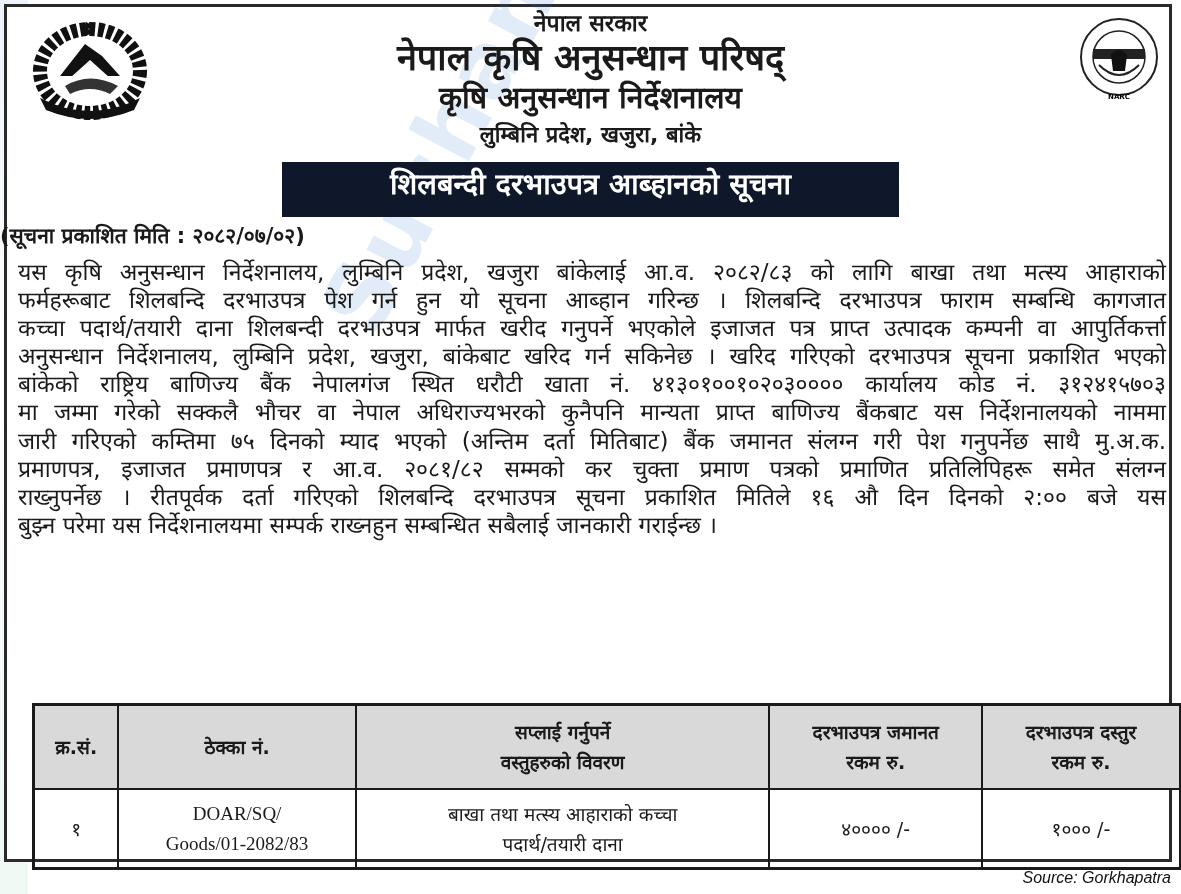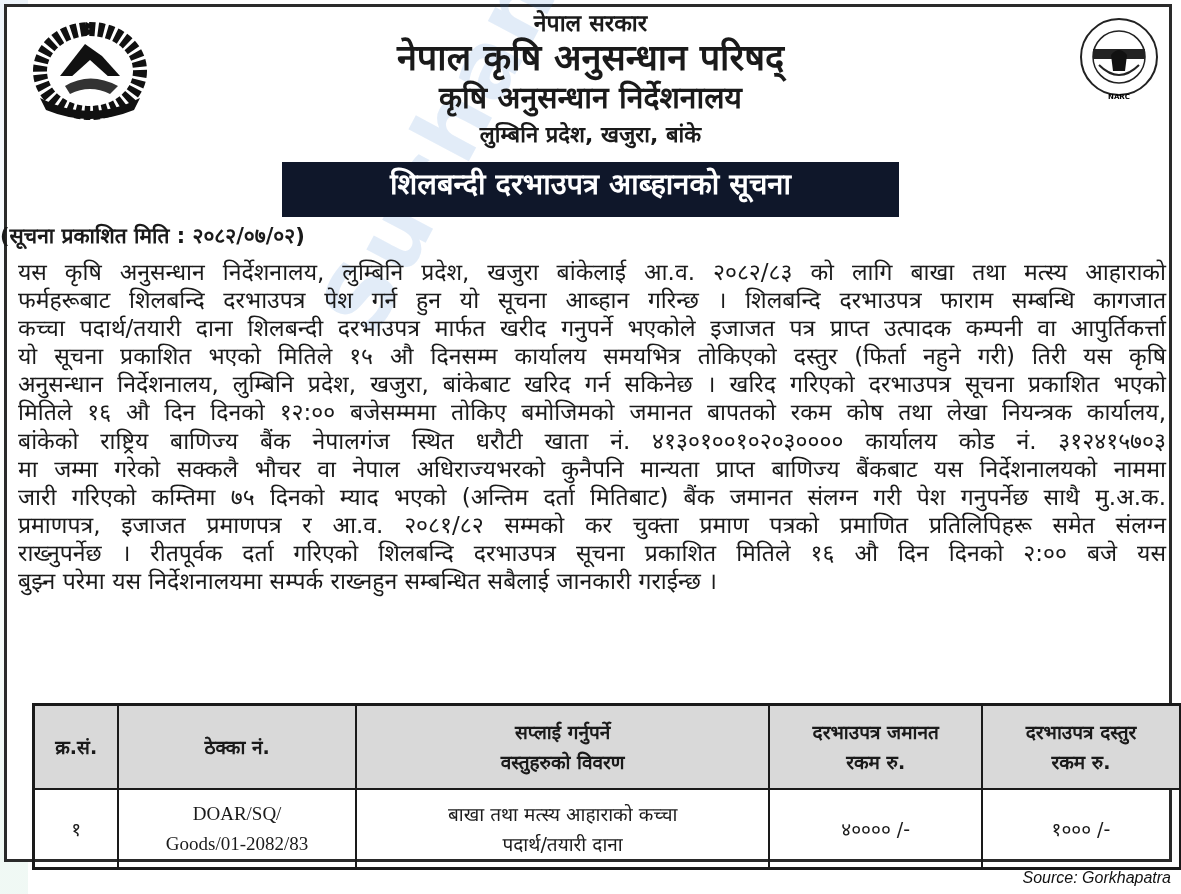--- a/index.html
+++ b/index.html
@@ -79,23 +79,21 @@
 </div>
 
 <div class="banner">शिलबन्दी दरभाउपत्र आब्हानको सूचना</div>
 
 <div class="pubdate">(सूचना प्रकाशित मिति : २०८२/०७/०२)</div>
 
 <div class="body-text">
   <span class="line">यस कृषि अनुसन्धान निर्देशनालय, लुम्बिनि प्रदेश, खजुरा बांकेलाई आ.व. २०८२/८३ को लागि बाखा तथा मत्स्य आहाराको</span>
   <span class="line">फर्महरूबाट शिलबन्दि दरभाउपत्र पेश गर्न हुन यो सूचना आब्हान गरिन्छ । शिलबन्दि दरभाउपत्र फाराम सम्बन्धि कागजात</span>
   <span class="line">कच्चा पदार्थ/तयारी दाना शिलबन्दी दरभाउपत्र मार्फत खरीद गनुपर्ने भएकोले इजाजत पत्र प्राप्त उत्पादक कम्पनी वा आपुर्तिकर्त्ता</span>
-  <span class="line">यो सूचना प्रकाशित भएको मितिले १५ औ दिनसम्म कार्यालय समयभित्र तोकिएको दस्तुर (फिर्ता नहुने गरी) तिरी यस कृषि</span>
   <span class="line">अनुसन्धान निर्देशनालय, लुम्बिनि प्रदेश, खजुरा, बांकेबाट खरिद गर्न सकिनेछ । खरिद गरिएको दरभाउपत्र सूचना प्रकाशित भएको</span>
-  <span class="line">मितिले १६ औ दिन दिनको १२:०० बजेसम्ममा तोकिए बमोजिमको जमानत बापतको रकम कोष तथा लेखा नियन्त्रक कार्यालय,</span>
   <span class="line">बांकेको राष्ट्रिय बाणिज्य बैंक नेपालगंज स्थित धरौटी खाता नं. ४१३०१००१०२०३०००० कार्यालय कोड नं. ३१२४१५७०३</span>
   <span class="line">मा जम्मा गरेको सक्कलै भौचर वा नेपाल अधिराज्यभरको कुनैपनि मान्यता प्राप्त बाणिज्य बैंकबाट यस निर्देशनालयको नाममा</span>
   <span class="line">जारी गरिएको कम्तिमा ७५ दिनको म्याद भएको (अन्तिम दर्ता मितिबाट) बैंक जमानत संलग्न गरी पेश गनुपर्नेछ साथै मु.अ.क.</span>
   <span class="line">प्रमाणपत्र, इजाजत प्रमाणपत्र र आ.व. २०८१/८२ सम्मको कर चुक्ता प्रमाण पत्रको प्रमाणित प्रतिलिपिहरू समेत संलग्न</span>
   <span class="line">राख्नुपर्नेछ । रीतपूर्वक दर्ता गरिएको शिलबन्दि दरभाउपत्र सूचना प्रकाशित मितिले १६ औ दिन दिनको २:०० बजे यस</span>
   <span class="line last">बुझ्न परेमा यस निर्देशनालयमा सम्पर्क राख्नहुन सम्बन्धित सबैलाई जानकारी गराईन्छ ।</span>
 </div>
 
 <table class="tender">
   <colgroup>

